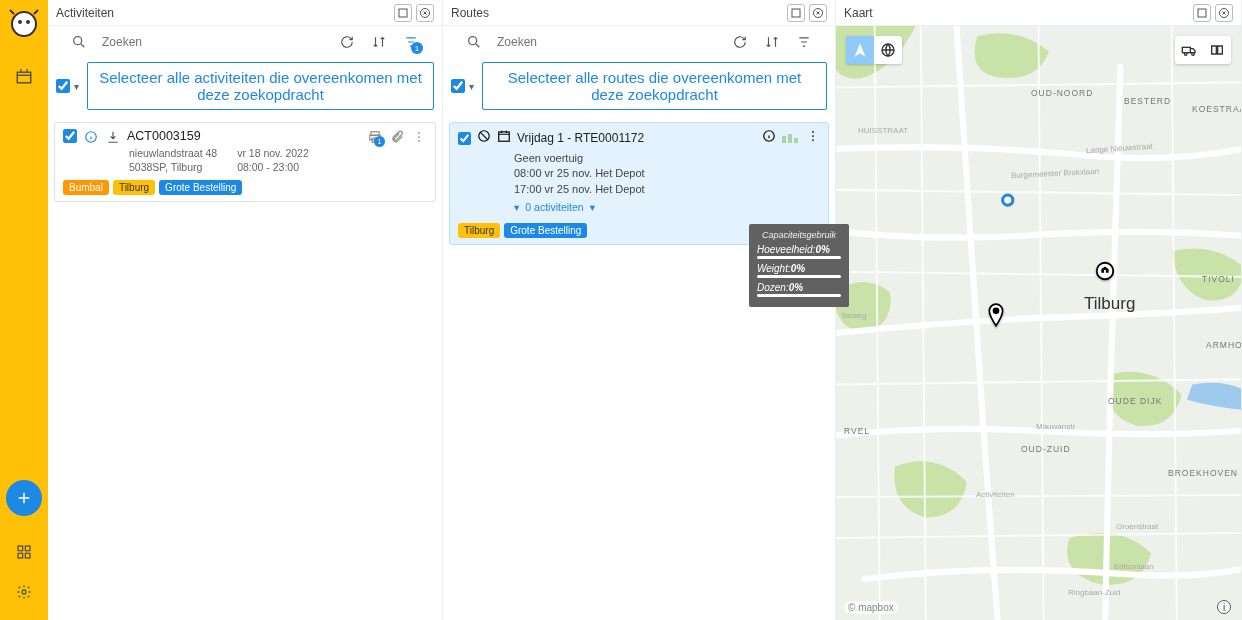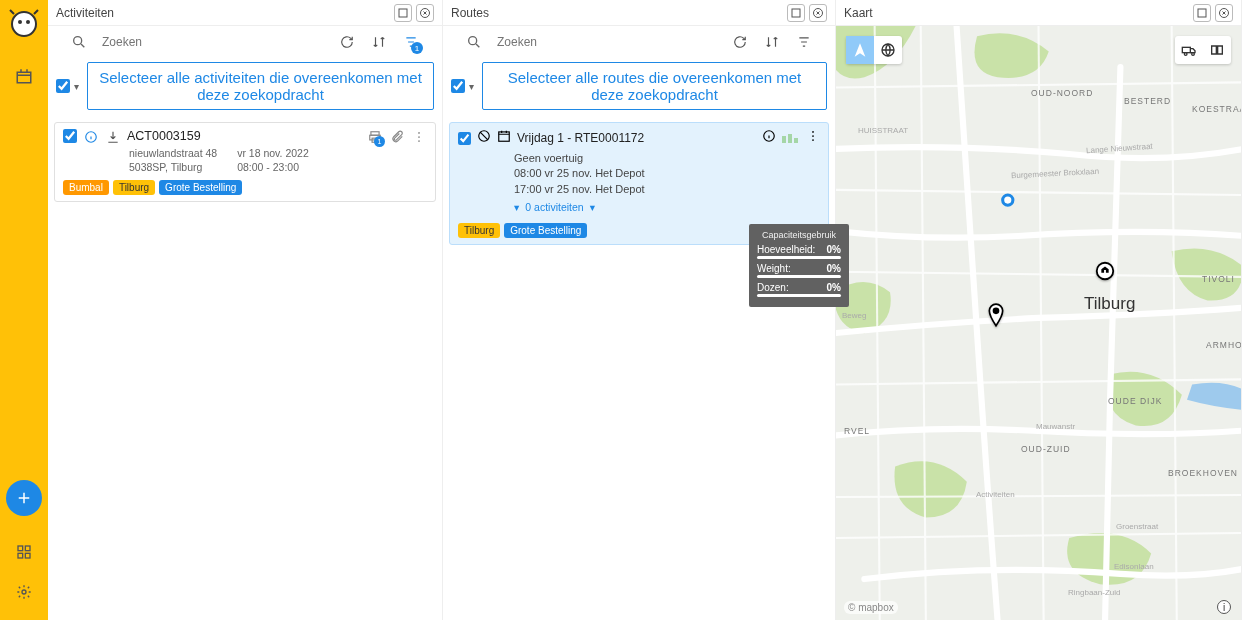--- a/index.html
+++ b/index.html
@@ -90,24 +90,24 @@
 }
 .routecard .row1 { display:flex; align-items:center; gap:6px; }
 .routecard .rtitle { font-size:12px; color:#222; flex:1; }
 .routecard .sub { padding-left:56px; font-size:11px; color:#444; margin-top:4px; line-height:1.4; }
 .routecard .expand { display:flex; align-items:center; gap:6px; color:#1e88e5; font-size:10.5px; padding:4px 0 4px 56px; cursor:pointer; }
 .routecard .tags { padding-left:0; }
 
 
 .tooltip {
   position:absolute; top:106px; right:-14px; width:100px; background:#616161; color:#fff;
-  border-radius:2px; padding:6px 8px; font-size:10px; z-index:50;
+  border-radius:2px; padding:6px 8px; font-size:10px; z-index:50;font-style:italic;
 }
 .tooltip .tt-title { text-align:center; font-size:9px; margin-bottom:4px; opacity:.9; }
-.tooltip .tt-row { display:flex; justify-content:space-between; margin:3px 0 1px; }
+.tooltip .tt-row { display:flex; margin:3px 0 1px; }
 .tooltip .tt-bar { height:3px; background:#fff; border-radius:2px; width:100%; margin-bottom:4px; }
 
 
 .mapwrap { flex:1; position:relative; background:#e8eee4; overflow:hidden; }
 .mapwrap svg.mapbg { position:absolute; inset:0; width:100%; height:100%; }
 .map-controls-left { position:absolute; top:10px; left:10px; display:flex; gap:0; background:#fff; border-radius:3px; box-shadow:0 1px 3px rgba(0,0,0,.2); }
 .map-controls-left .mbtn { width:28px; height:28px; display:flex; align-items:center; justify-content:center; cursor:pointer; }
 .map-controls-left .mbtn.active { background:#90caf9; }
 .map-controls-right { position:absolute; top:10px; right:10px; display:flex; gap:0; background:#fff; border-radius:3px; box-shadow:0 1px 3px rgba(0,0,0,.2); }
 .map-controls-right .mbtn { width:28px; height:28px; display:flex; align-items:center; justify-content:center; cursor:pointer; color:#555; }

